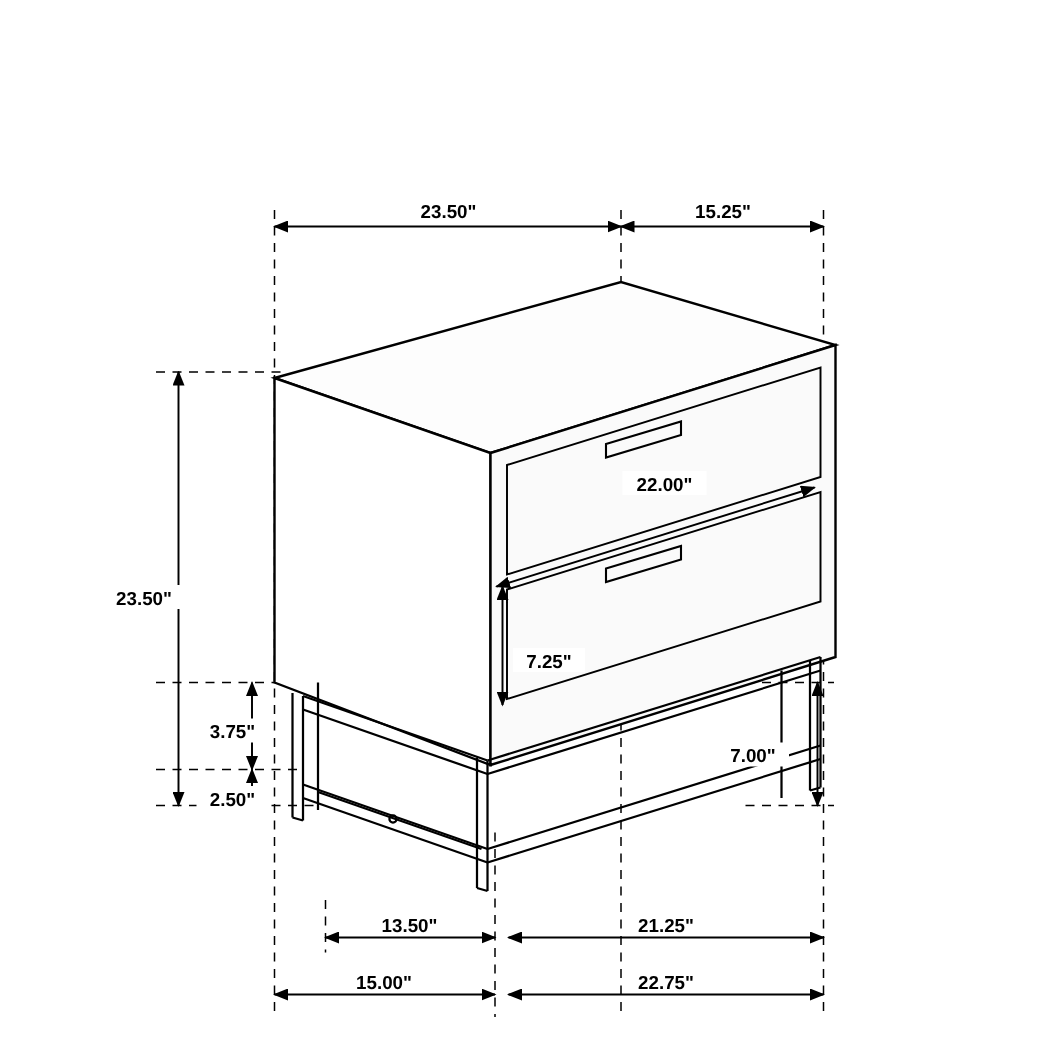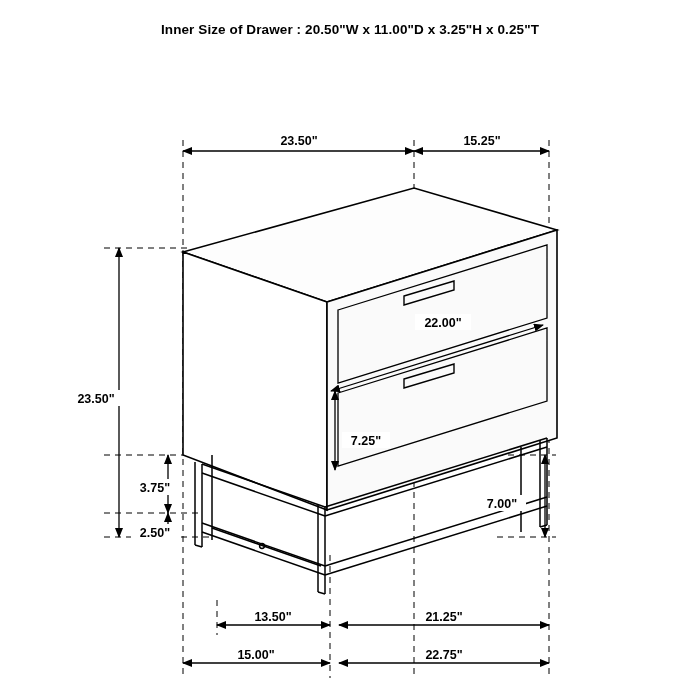--- a/index.html
+++ b/index.html
@@ -43,21 +43,20 @@
     font-size: 12.5px;
     font-weight: bold;
     fill: #000;
   }
 </style>
 </head>
 <body>
 
 <div id="stage">
 
-  <div id="title">Inner Size of Drawer : 20.50"W x 11.00"D x 3.25"H x 0.25"T</div>
 
   <svg id="diagram" viewBox="0 0 700 700">
 
     <g stroke="#000" stroke-width="1" fill="none" stroke-dasharray="6,5">
 
       <line x1="183" y1="140" x2="183" y2="678"></line>
 
       <line x1="414" y1="140" x2="414" y2="678"></line>
 
       <line x1="549" y1="140" x2="549" y2="678"></line>

